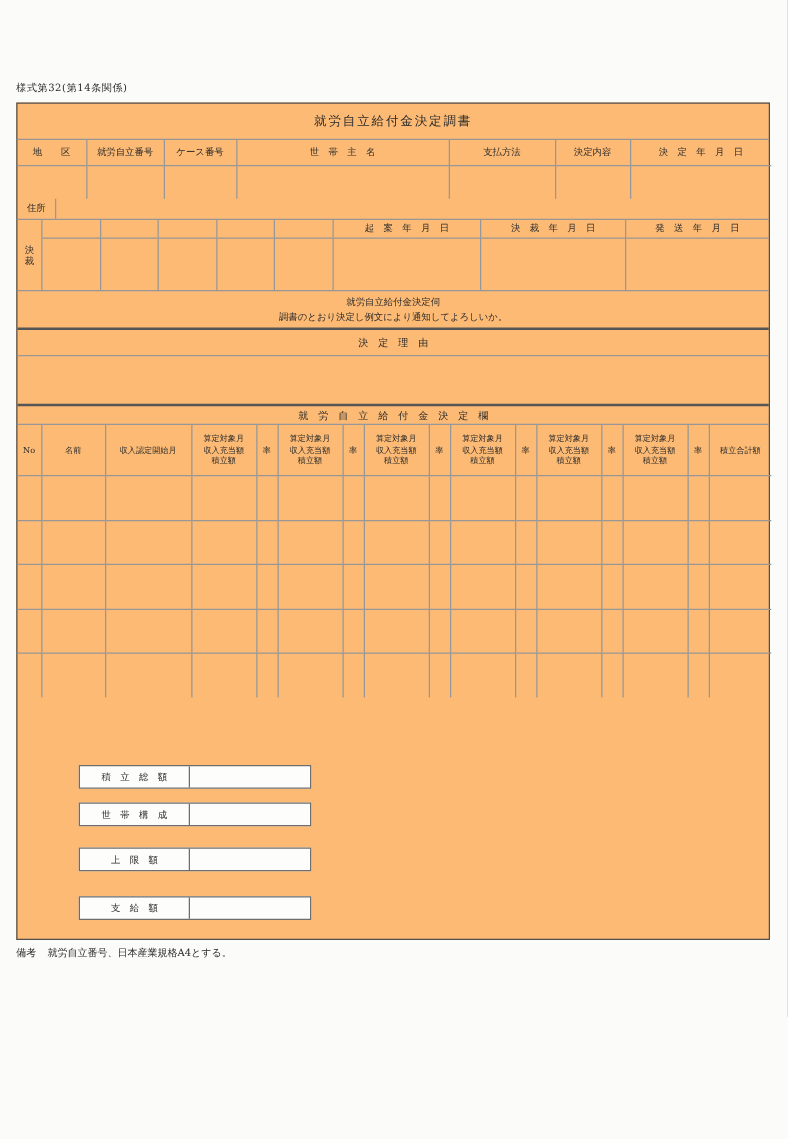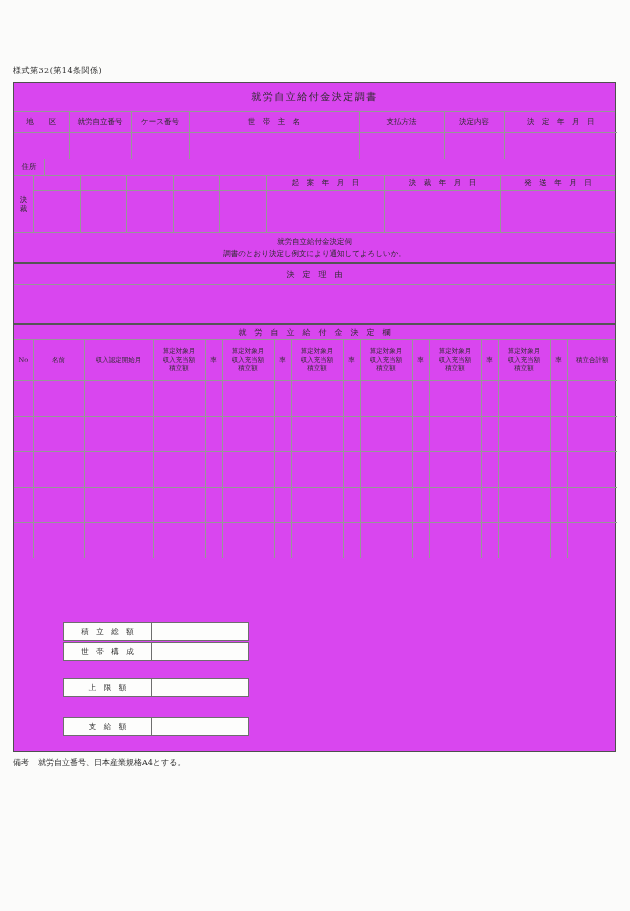--- a/index.html
+++ b/index.html
@@ -5,21 +5,21 @@
   html,body{margin:0;padding:0;}
   body{
     width:630px;height:911px;background:#fbfbfa;position:relative;
     font-family:"DejaVu Serif","Liberation Serif",serif;color:#2b2b2b;
     -webkit-font-smoothing:antialiased;
   }
   .page{position:absolute;inset:0;padding-left:45px;}
   .form-code{position:absolute;left:13px;top:65px;font-size:8px;letter-spacing:.5px;}
   .form{
     position:absolute;left:13px;top:82px;width:603px;height:670px;
-    border:1px solid #4f4f4f;background:#d946ef;box-sizing:border-box;
+    border:1px solid #4f4f4f;background:#fdba74;box-sizing:border-box;
   }
   .form *{box-sizing:border-box;}
   
   .row-title{height:29px;border-bottom:1px solid #979797;display:flex;align-items:center;justify-content:center;
     font-size:10px;letter-spacing:1.5px;}
   
   table{border-collapse:collapse;table-layout:fixed;width:100%;}
   td,th{border:1px solid #979797;font-weight:normal;padding:0;text-align:center;vertical-align:middle;}
   table tr:first-child td, table tr:first-child th{border-top:none;margin-top:32px;}
   table td:first-child, table th:first-child{border-left:none;}
@@ -53,21 +53,21 @@
   .dec-title{height:15px;border-bottom:1px solid #979797;display:flex;align-items:center;justify-content:center;font-size:8px;}
   .dec-table{height:218px;}
   .dec-table th{font-size:6.5px;line-height:1.35;white-space:pre-line;height:40px;}
   .dec-table td{height:35px;}
   .dec-table tr:last-child td{border-bottom:none;}
   
   .bottom-area{position:relative;height:195px;}
   .sbox{position:absolute;left:49px;width:186px;height:19px;border:1px solid #6e6e6e;display:flex;background:#fdfdfc;}
   .sbox .lab{width:88px;border-right:1px solid #6e6e6e;display:flex;align-items:center;justify-content:center;font-size:7.5px;}
   .sbox .val{flex:1;}
-  .sb1{top:64px;} .sb2{top:84px;} .sb3{top:120px;} .sb4{top:159px;}
+  .sb1{top:54px;} .sb2{top:84px;} .sb3{top:120px;} .sb4{top:159px;}
   
   .remarks{position:absolute;left:13px;top:757px;font-size:8px;display:flex;}
   .remarks .r-label{margin-right:9px;}
 </style>
 </head>
 <body>
 
 <div class="page">
 
   <div class="form-code">様式第32(第14条関係)</div>

